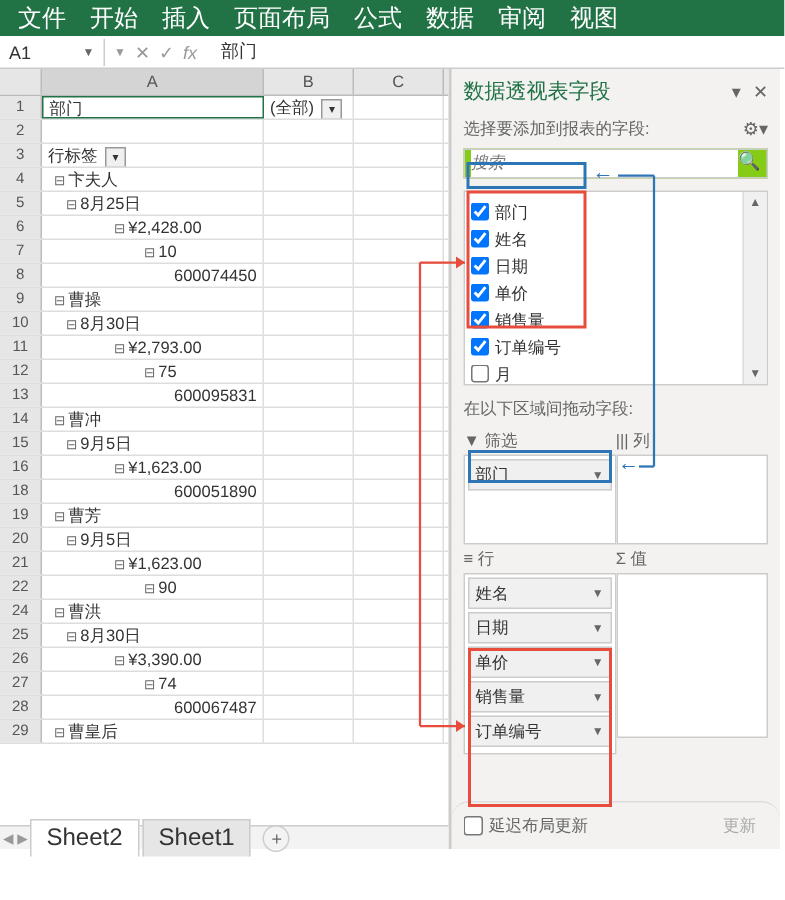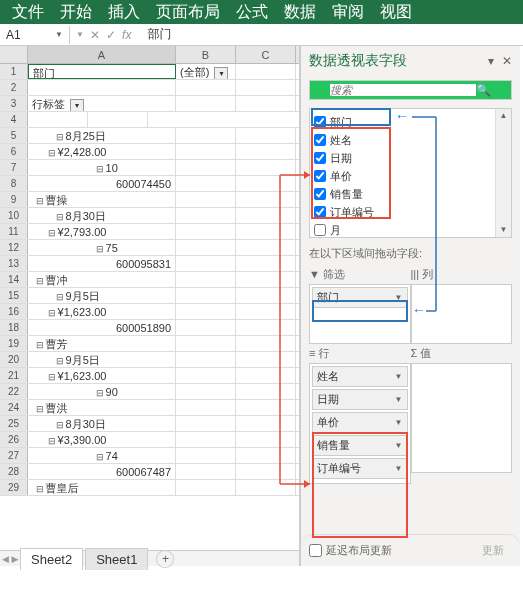--- a/index.html
+++ b/index.html
@@ -23,39 +23,39 @@
 .rows { }
 .row { display: flex; height: 16px; border-bottom: 1px solid #ddd; }
 .row-h { width: 28px; background: #e6e6e6; border-right: 1px solid #bbb; text-align: center; font-size: 10px; line-height: 16px; color: #555; }
 .cell { border-right: 1px solid #ddd; padding: 0 4px; line-height: 16px; font-size: 11px; white-space: nowrap; overflow: hidden; }
 .cell.ca { width: 148px; }
 .cell.cb { width: 60px; }
 .cell.cc { width: 60px; }
 .cell.active { border: 1px solid #217346; }
 .dropdown-btn { width: 14px; height: 14px; border: 1px solid #999; display: inline-flex; align-items: center; justify-content: center; font-size: 8px; margin-left: 2px; background: #f0f0f0; }
 .indent1 { padding-left: 8px; }
-.indent2 { padding-left: 28px; }
-.indent3 { padding-left: 20px; }
+.indent2 { padding-left: 16px; }
+.indent3 { padding-left: 48px; }
 .indent4 { padding-left: 68px; }
 .indent5 { padding-left: 88px; }
 .collapse-icon { font-size: 9px; margin-right: 2px; color: #666; }
 .sheet-tabs { height: 26px; display: flex; align-items: center; background: #f3f3f3; border-top: 1px solid #ccc; padding-left: 20px; gap: 2px; }
 .nav-arrows { position: absolute; left: 2px; display: flex; gap: 2px; font-size: 9px; color: #999; }
-.tab { padding: 3px 10px; background: #fff; border: 1px solid #ccc; border-bottom: none; font-size: 13px; }
+.tab { padding: 3px 10px; background: #fff; border: 1px solid #ccc; border-bottom: none; font-size: 16px; }
 .tab.inactive { background: #e6e6e6; }
 .add-tab { width: 18px; height: 18px; border: 1px solid #ccc; border-radius: 50%; display: flex; align-items: center; justify-content: center; margin-left: 6px; font-size: 12px; color: #666; }
 .scroll-h { height: 16px; background: #f3f3f3; border-top: 1px solid #ccc; display: flex; align-items: center; }
 
 
 .pivot-panel { width: 220px; background: #f3f2f1; display: flex; flex-direction: column; border-left: 1px solid #ccc; position: relative; }
 .pp-header { display: flex; align-items: center; justify-content: space-between; padding: 6px 8px; font-size: 14px; color: #217346; }
 .pp-header .controls { display: flex; gap: 8px; color: #666; font-size: 12px; }
 .pp-sub { padding: 2px 8px; font-size: 11px; color: #666; display: flex; align-items: center; justify-content: space-between; }
 .gear { font-size: 12px; }
-.search-box { margin: 4px 8px; display: flex; align-items: center; border: 1px solid #ccc; background: #22c55e; height: 20px; padding: 0 20px; }
+.search-box { margin: 4px 8px; display: flex; border: 1px solid #ccc; background: #84cc16; height: 20px; padding: 0 4px; }
 .search-box input { flex: 1; border: none; outline: none; font-size: 11px; font-style: italic; color: #999; }
 .field-list { margin: 4px 8px; background: #fff; border: 1px solid #ccc; height: 130px; padding: 4px; position: relative; }
 .field-item { display: flex; align-items: center; gap: 4px; height: 18px; font-size: 11px; }
 .field-item input[type=checkbox] { width: 12px; height: 12px; }
 .scrollbar-v { position: absolute; right: 0; top: 0; width: 16px; height: 100%; background: #f0f0f0; border-left: 1px solid #ddd; }
 .scrollbar-v .arrow { height: 14px; text-align: center; font-size: 8px; color: #666; line-height: 14px; }
 .red-box { border: 2px solid #e74c3c; position: absolute; pointer-events: none; }
 .blue-box { border: 2px solid #2e75b6; position: absolute; pointer-events: none; }
 .blue-arrow { position: absolute; color: #2e75b6; font-size: 14px; font-weight: bold; pointer-events: none; }
 
@@ -122,20 +122,21 @@
             <div class="cell cc"></div>
           </div>
           <div class="row">
             <div class="row-h">3</div>
             <div class="cell ca indent0">行标签 <span class="dropdown-btn">▾</span></div>
             <div class="cell cb"></div>
             <div class="cell cc"></div>
           </div>
           <div class="row">
             <div class="row-h">4</div>
+            <div class="cell ca indent1"><span class="collapse-icon">⊟</span>卞夫人</div>
             <div class="cell cb"></div>
             <div class="cell cc"></div>
           </div>
           <div class="row">
             <div class="row-h">5</div>
             <div class="cell ca indent2"><span class="collapse-icon">⊟</span>8月25日</div>
             <div class="cell cb"></div>
             <div class="cell cc"></div>
           </div>
           <div class="row">
@@ -282,20 +283,24 @@
     </div>
   </div>
 
   <div class="pivot-panel">
     <div class="pp-header">
       <span>数据透视表字段</span>
       <div class="controls">
         <span>▾</span>
         <span>✕</span>
       </div>
+    </div>
+    <div class="pp-sub">
+      <span>选择要添加到报表的字段:</span>
+      <span class="gear">⚙▾</span>
     </div>
     <div class="search-box">
       <input placeholder="搜索" style="">
       <span>🔍</span>
     </div>
     <div class="field-list" id="field-list">
       <div class="field-item">
           <input type="checkbox" checked="" style="">
           <span>部门</span>
         </div>

